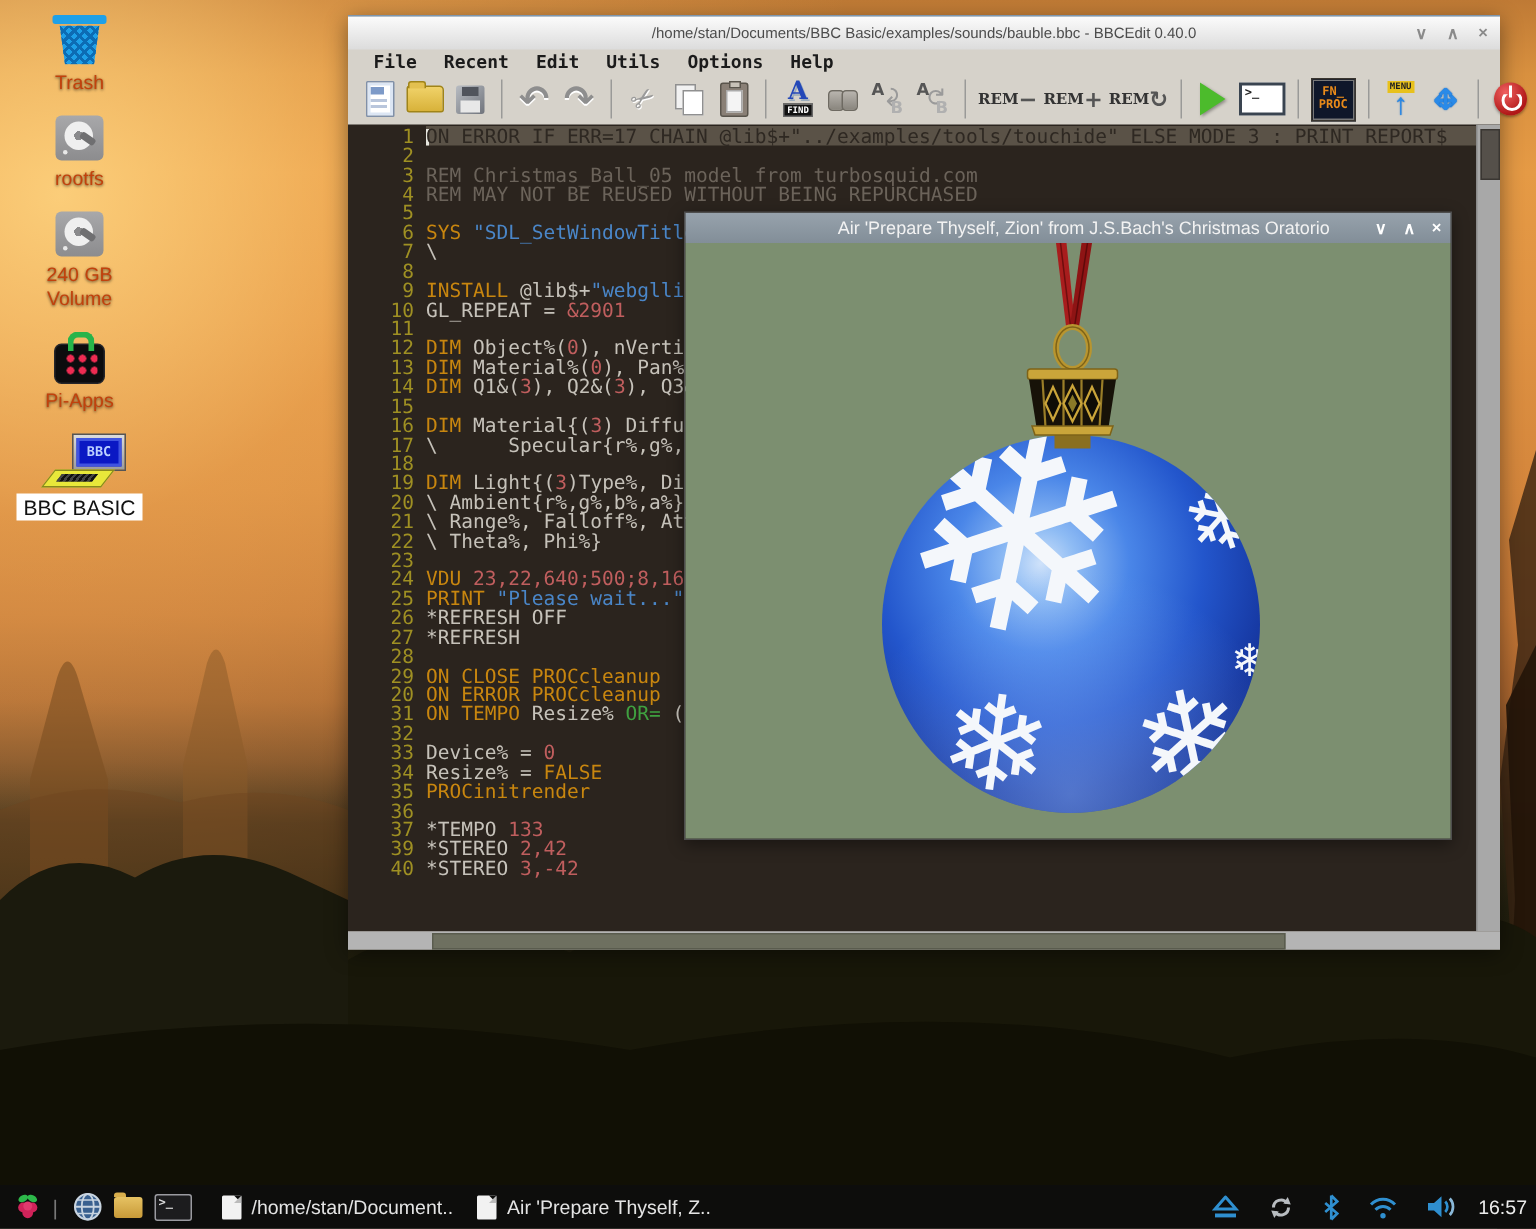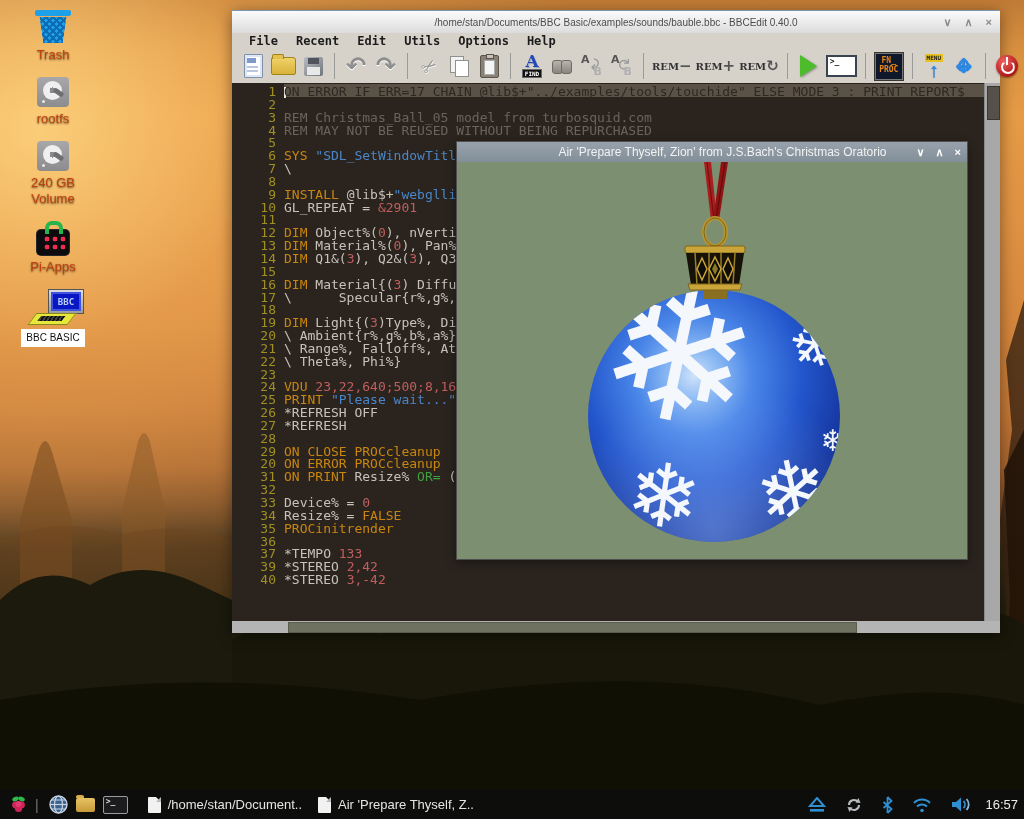--- a/index.html
+++ b/index.html
@@ -8,21 +8,21 @@
   .desktop{position:absolute;inset:0;width:1024px;height:819px;
     background:
       radial-gradient(circle at 40px 130px, rgba(255,214,130,.85) 0%, rgba(255,190,100,.35) 18%, rgba(255,170,80,0) 45%),
       linear-gradient(180deg,#bf7a35 0%,#d8903f 6%,#e59a45 14%,#df9242 26%,#d4863c 40%,#c47736 50%,#a9652f 57%,#7a4c26 62%,#3a2c17 67%,#23200f 74%,#191808 86%,#121105 100%);}
   .bg-svg{position:absolute;inset:0;}
   
   .dicons{position:absolute;left:8px;top:10px;width:90px;}
   .dicon{width:90px;margin-bottom:14px;display:flex;flex-direction:column;align-items:center;cursor:default;}
   .dicon .dlabel{margin-top:4px;font-size:13px;color:#c2410c;text-align:center;line-height:16px;
     text-shadow:0 1px 2px rgba(0,0,0,.65);}
-  .dicon.selected .dlabel{background:#fff;color:#111;text-shadow:none;padding:1px 5px;font-size:10px;}
+  .dicon.selected .dlabel{background:#fff;color:#111;text-shadow:none;padding:1px 5px;font-size:14px;}
   .art-trash{width:30px;height:26px;background:#1ea0e8;clip-path:polygon(6% 0,94% 0,82% 100%,18% 100%);
     background-image:repeating-linear-gradient(45deg,transparent 0 3px,#0c6cb4 3px 5px),
                      repeating-linear-gradient(-45deg,transparent 0 3px,#0c6cb4 3px 5px);}
   .art-trashlid{width:36px;height:6px;background:#1ea0e8;border-radius:2px;margin-bottom:1px;}
   .art-disk{width:32px;height:30px;background:linear-gradient(180deg,#a8a8aa,#8c8c8e);border-radius:4px;position:relative;}
   .art-disk::before{content:"";position:absolute;left:6px;top:4px;width:19px;height:19px;border-radius:50%;
     background:radial-gradient(circle at 50% 50%, #8a8a8c 0 3px,#efefef 3px 9.5px);}
   .art-disk::after{content:"";position:absolute;left:16px;top:13px;width:11px;height:5px;background:#6f6f71;
     border-radius:2px;transform:rotate(35deg);}
   .art-diskdot{position:absolute;left:5px;bottom:4px;width:3px;height:3px;border-radius:50%;background:#e8e8e8;}
@@ -350,21 +350,21 @@
         <div class="code-line"><span class="ln">21</span><span class="lc"><span class="tok-i">\ Range%, Falloff%, Atten0%,</span></span></div>
         <div class="code-line"><span class="ln">22</span><span class="lc"><span class="tok-i">\ Theta%, Phi%}</span></span></div>
         <div class="code-line"><span class="ln">23</span><span class="lc"></span></div>
         <div class="code-line"><span class="ln">24</span><span class="lc"><span class="tok-k">VDU </span><span class="tok-n">23,22,640;500;8,16,16,1</span></span></div>
         <div class="code-line"><span class="ln">25</span><span class="lc"><span class="tok-k">PRINT </span><span class="tok-s">"Please wait..."</span></span></div>
         <div class="code-line"><span class="ln">26</span><span class="lc"><span class="tok-i">*REFRESH OFF</span></span></div>
         <div class="code-line"><span class="ln">27</span><span class="lc"><span class="tok-i">*REFRESH</span></span></div>
         <div class="code-line"><span class="ln">28</span><span class="lc"></span></div>
         <div class="code-line"><span class="ln">29</span><span class="lc"><span class="tok-k">ON CLOSE PROCcleanup </span></span></div>
         <div class="code-line"><span class="ln">20</span><span class="lc"><span class="tok-k">ON ERROR PROCcleanup </span></span></div>
-        <div class="code-line"><span class="ln">31</span><span class="lc"><span class="tok-k">ON PRINT </span><span class="tok-i">Resize% </span><span class="tok-g">OR=</span><span class="tok-i"> (</span></span></div>
+        <div class="code-line"><span class="ln">31</span><span class="lc"><span class="tok-k">ON TEMPO </span><span class="tok-i">Resize% </span><span class="tok-g">OR=</span><span class="tok-i"> (</span></span></div>
         <div class="code-line"><span class="ln">32</span><span class="lc"></span></div>
         <div class="code-line"><span class="ln">33</span><span class="lc"><span class="tok-i">Device% = </span><span class="tok-n">0</span></span></div>
         <div class="code-line"><span class="ln">34</span><span class="lc"><span class="tok-i">Resize% = </span><span class="tok-k">FALSE</span></span></div>
         <div class="code-line"><span class="ln">35</span><span class="lc"><span class="tok-k">PROCinitrender</span></span></div>
         <div class="code-line"><span class="ln">36</span><span class="lc"></span></div>
         <div class="code-line"><span class="ln">37</span><span class="lc"><span class="tok-i">*TEMPO </span><span class="tok-n">133</span></span></div>
         <div class="code-line"><span class="ln">39</span><span class="lc"><span class="tok-i">*STEREO </span><span class="tok-n">2,42</span></span></div>
         <div class="code-line"><span class="ln">40</span><span class="lc"><span class="tok-i">*STEREO </span><span class="tok-n">3,-42</span></span></div>
       </div>
     <div class="vscroll">

